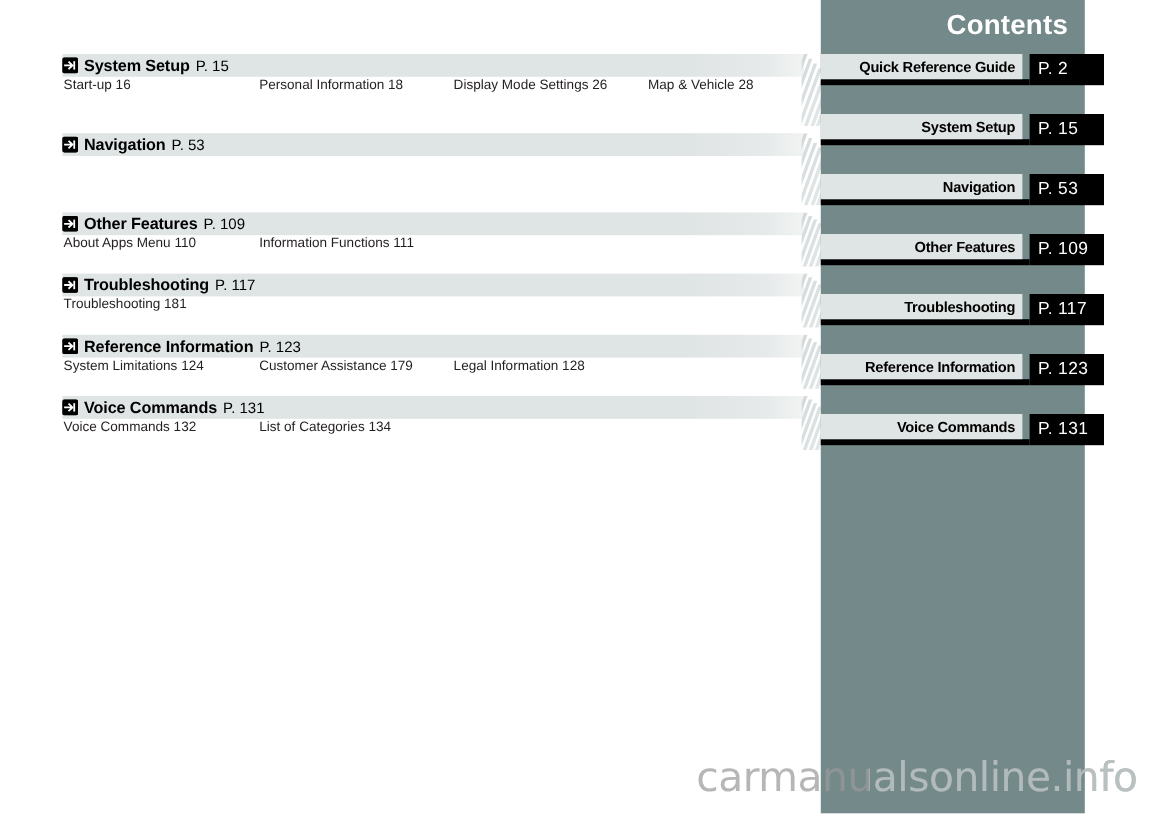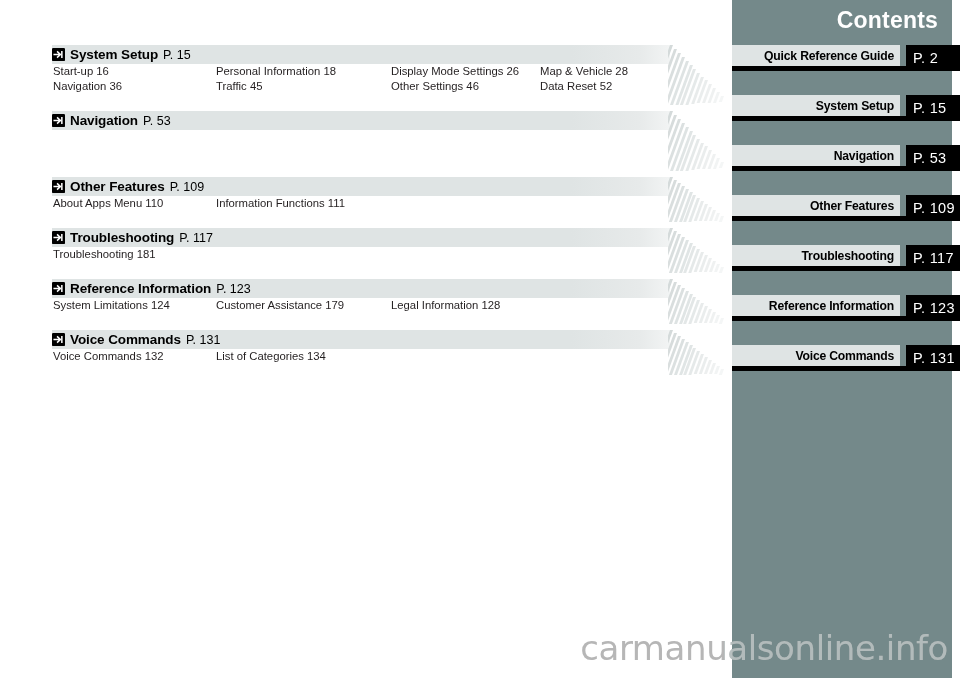--- a/index.html
+++ b/index.html
@@ -106,27 +106,27 @@
   }
   .entry {
     position: absolute;
     font-size: 11.3px;
     color: #231f20;
     white-space: nowrap;
     line-height: 15px;
   }
   .c0 { left: 53px; }
   .c1 { left: 216px; }
-  .c2 { left: 391px; }
+  .c2 { left: 378px; }
   .c3 { left: 540px; }
 
   
   #sidebar {
     position: absolute;
-    left: 732px;
+    left: 684px;
     top: 0;
     width: 220px;
     height: 678px;
     background: #74898a;
   }
   #contents-title {
     position: absolute;
     right: 14px;
     top: 7px;
     font-size: 23px;
@@ -252,26 +252,20 @@
         <i style="left: 48.8px; top: 47.25px; height: 10.6px; opacity: 0.31;"></i>
         <i style="left: 52.7px; top: 51.1875px; height: 6.4px; opacity: 0.25;"></i>
       </div>
       <div class="entries">
         <div class="entry-row">
           <div class="entry c0">Start-up 16</div>
           <div class="entry c1">Personal Information 18</div>
           <div class="entry c2">Display Mode Settings 26</div>
           <div class="entry c3">Map &amp; Vehicle 28</div>
         </div>
-        <div class="entry-row">
-          <div class="entry c0">Navigation 36</div>
-          <div class="entry c1">Traffic 45</div>
-          <div class="entry c2">Other Settings 46</div>
-          <div class="entry c3">Data Reset 52</div>
-        </div>
       </div>
     </div>
     <div class="section" style="top: 111px;">
       <div class="sec-band"></div>
       <div class="sec-head">
         <span class="jump-icon">
           <svg width="13" height="13" viewBox="0 0 13 13" aria-hidden="true">
             <rect x="0" y="0" width="13" height="13" rx="1.5" fill="#000"></rect>
             <path d="M2.2 6.5 H7.3 M5.6 3.9 L8.4 6.5 L5.6 9.1" stroke="#fff" stroke-width="1.5" fill="none" stroke-linecap="square"></path>
             <rect x="9.1" y="3.0" width="1.5" height="7" fill="#fff"></rect>

